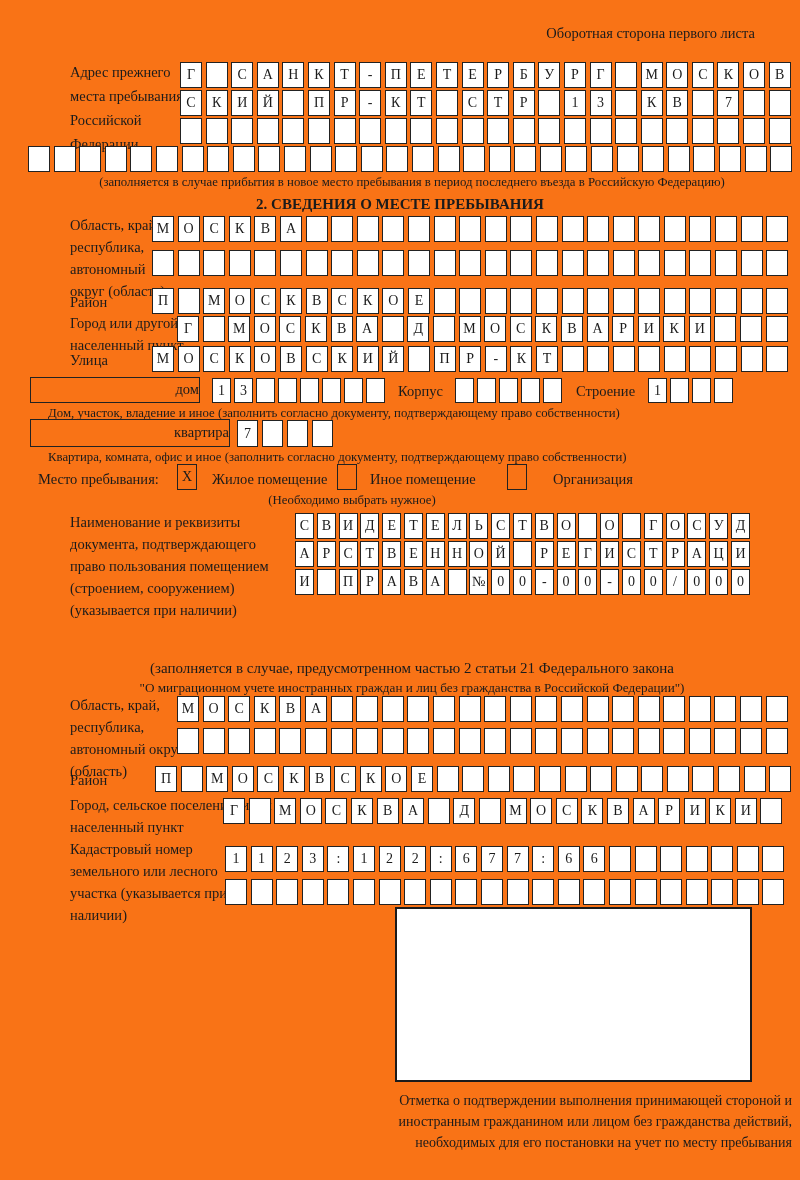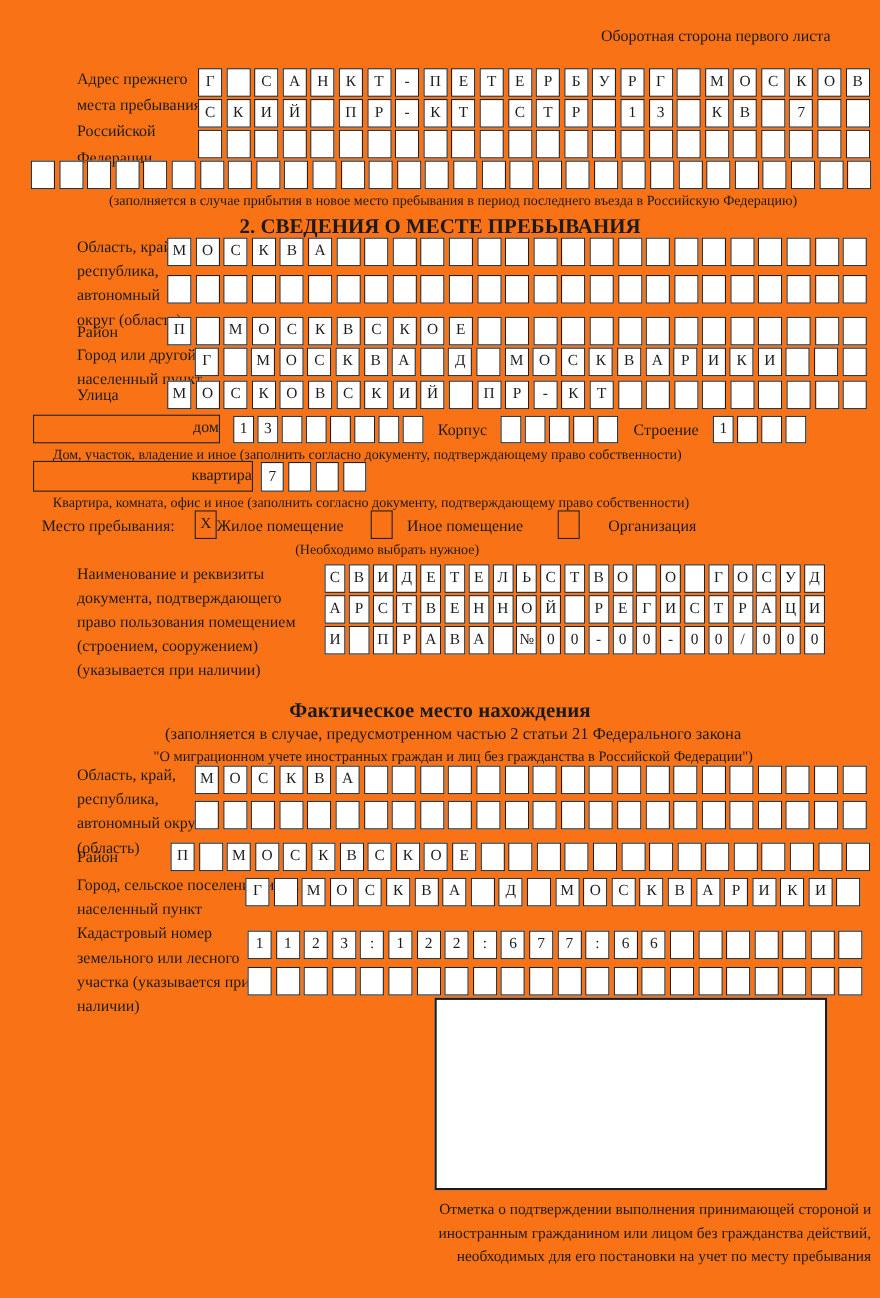--- a/index.html
+++ b/index.html
@@ -3,21 +3,21 @@
 <meta charset="utf-8">
 <style>
   html,body{margin:0;padding:0;background:#fff;}
   .page{position:relative;width:800px;height:1180px;background:#f97316;color:#1b1b1b;
         font-family:"Liberation Serif","DejaVu Serif",serif;overflow:hidden;}
   .hnote{position:absolute;top:25px;right:45px;font-size:14.5px;}
   .lbl{position:absolute;font-size:14.5px;line-height:24px;}
   .lbl.tight{line-height:22px;}
   .note{position:absolute;font-size:12.8px;padding-left:12px;}
   .center{left:0;width:100%;text-align:center;}
-  .title{position:absolute;left:0;width:100%;text-align:center;font-weight:bold;font-size:19px;}
+  .title{position:absolute;left:0;width:100%;text-align:center;font-weight:bold;font-size:15px;}
   .cellrow{position:absolute;display:flex;gap:3.6px;}
   .cell{flex:0 0 auto;width:22px;height:26px;border:1.6px solid #222;box-sizing:border-box;
         display:flex;align-items:center;justify-content:center;font-size:14px;background:#fff;}
   .domrow{gap:3px;}
   .domrow .cell{width:19px;height:25px;}
   .kv{gap:4px;}
   .kv .cell{width:21px;height:27px;}
   .doc{gap:2.8px;}
   .doc .cell{width:19px;}
   .widebox{position:absolute;height:26px;border:1.6px solid #222;box-sizing:border-box;
@@ -322,21 +322,21 @@
   <div class="cellrow kv" style="left:237px;top:420px">
       <span class="cell">7</span>
       <span class="cell"></span>
       <span class="cell"></span>
       <span class="cell"></span>
     </div>
   <div class="note" style="left:36px;top:450px">Квартира, комната, офис и иное (заполнить согласно документу, подтверждающему право собственности)</div>
 
   <span class="lbl" style="left:38px;top:467px">Место пребывания:</span>
   <span class="cbox" style="left:177px;top:464px">X</span>
-  <span class="lbl" style="left:197px;top:467px">Жилое помещение</span>
+  <span class="lbl" style="left:212px;top:467px">Жилое помещение</span>
   <span class="cbox" style="left:337px;top:464px"></span>
   <span class="lbl" style="left:370px;top:467px">Иное помещение</span>
   <span class="cbox" style="left:507px;top:464px"></span>
   <span class="lbl" style="left:553px;top:467px">Организация</span>
   <div class="note" style="left:150px;top:493px;width:380px;text-align:center">(Необходимо выбрать нужное)</div>
 
   <div class="lbl tight" style="left:70px;top:511px;width:218px">Наименование и реквизиты документа, подтверждающего право пользования помещением (строением, сооружением) (указывается при наличии)</div>
   <div class="cellrow doc" style="left:295px;top:513px">
       <span class="cell">С</span>
       <span class="cell">В</span>
@@ -400,21 +400,20 @@
       <span class="cell">0</span>
       <span class="cell">-</span>
       <span class="cell">0</span>
       <span class="cell">0</span>
       <span class="cell">/</span>
       <span class="cell">0</span>
       <span class="cell">0</span>
       <span class="cell">0</span>
     </div>
 
-  <div class="title" style="top:636px">Фактическое место нахождения</div>
   <div class="note center" style="top:660px;font-size:15px">(заполняется в случае, предусмотренном частью 2 статьи 21 Федерального закона</div>
   <div class="note center" style="top:680px;font-size:13.2px">"О миграционном учете иностранных граждан и лиц без гражданства в Российской Федерации")</div>
 
   <div class="lbl tight" style="left:70px;top:694px;width:138px">Область, край, республика, автономный округ (область)</div>
   <div class="cellrow" style="left:177px;top:696px">
       <span class="cell">М</span>
       <span class="cell">О</span>
       <span class="cell">С</span>
       <span class="cell">К</span>
       <span class="cell">В</span>

